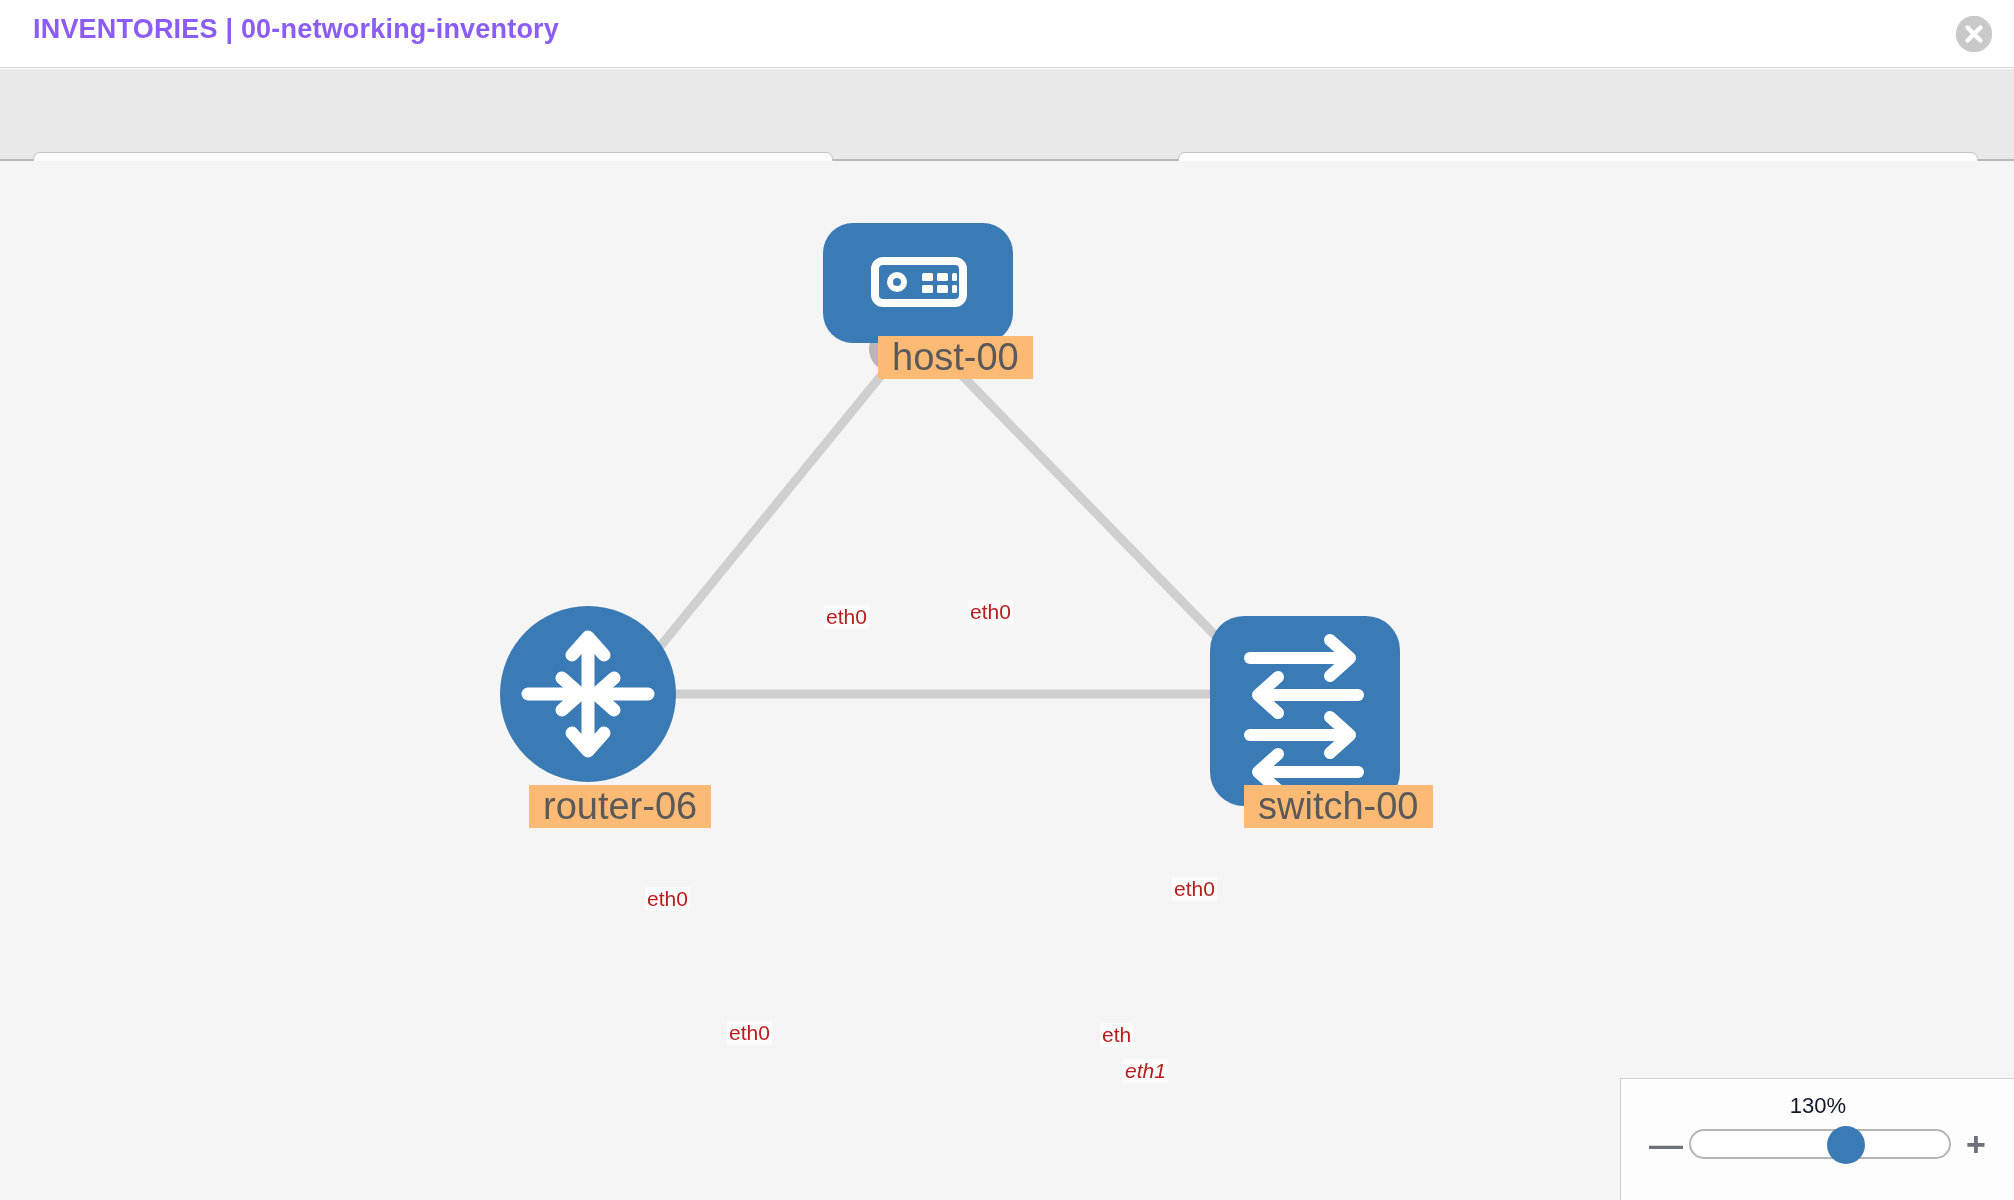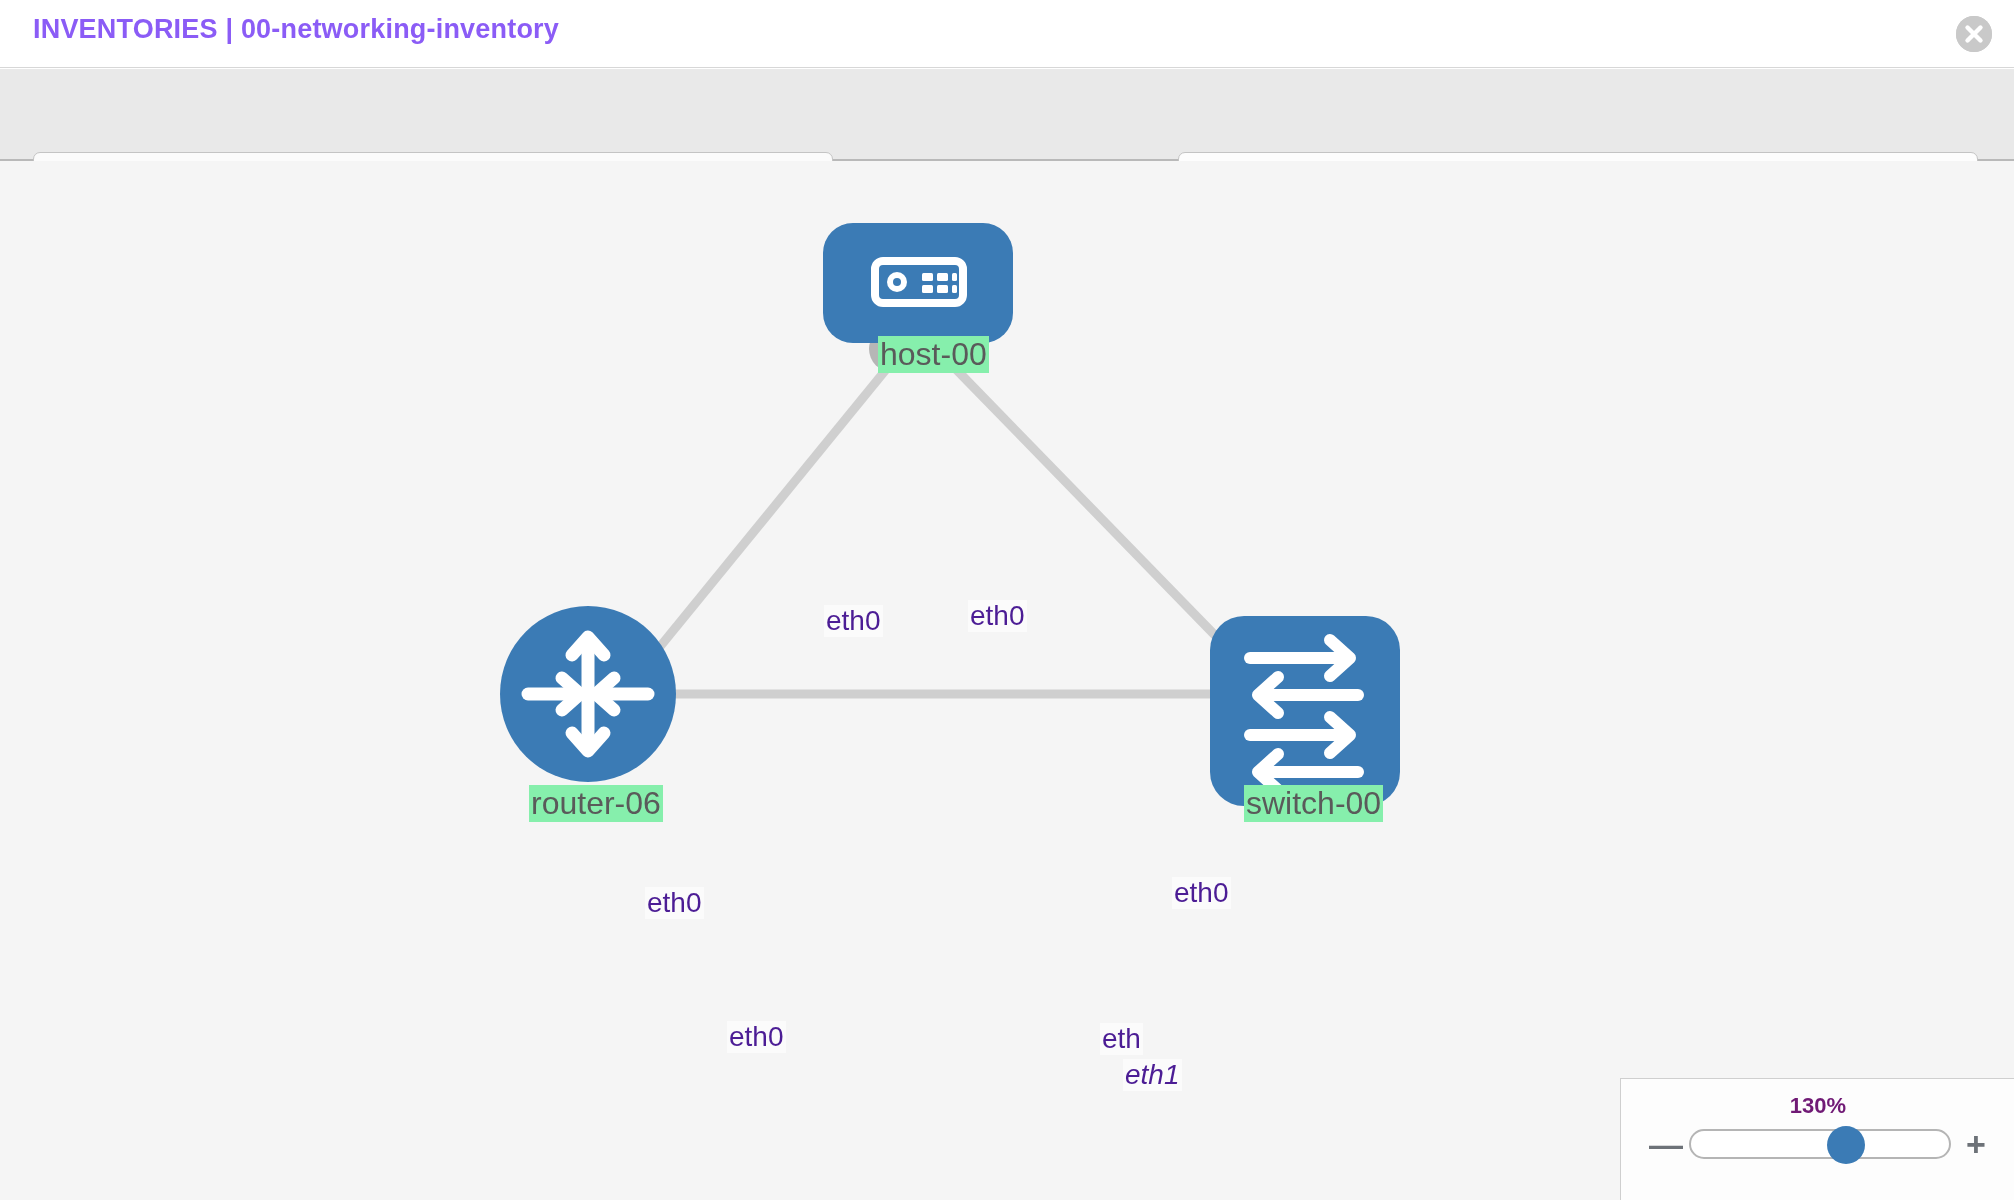--- a/index.html
+++ b/index.html
@@ -84,45 +84,45 @@
     position: absolute; top: 161px; left: 0;
     width: 2014px; height: 1039px;
     background: #f5f5f5;
     overflow: hidden;
   }
   .canvas svg { position: absolute; top: 0; left: 0; }
 
   
   .node-label {
     position: absolute;
-    font-size: 32px; color: #5a5a5a;
-    background: #86efac;
+    font-size: 38px; color: #5a5a5a;
+    background: #fdba74;
     white-space: nowrap;
-    padding: 0 2px;
+    padding: 0 14px;
   }
   .iface-label {
     position: absolute;
-    font-size: 28px; color: #4c1d95;
+    font-size: 21px; color: #b91c1c;
     background: #fbfbfb;
     white-space: nowrap;
     padding: 0 2px;
   }
 
   
   .zoom-panel {
     position: absolute; left: 1620px; top: 1078px;
     width: 394px; height: 122px;
     background: #fdfdfd;
     border: 1px solid #cfcfcf;
     border-right: none; border-bottom: none;
   }
   .zoom-value {
     position: absolute; top: 14px; left: 0; width: 394px;
     text-align: center;
-    font-size: 22px; color: #701a75; font-weight: bold;
+    font-size: 22px; color: #0f172a;
   }
   .zoom-minus, .zoom-plus {
     position: absolute; top: 50px;
     color: #6d7278; cursor: pointer;
     font-size: 34px; line-height: 30px; font-weight: bold;
   }
   .zoom-minus { left: 28px; }
   .zoom-plus  { left: 345px; }
   .zoom-track {
     position: absolute; left: 68px; top: 50px;

